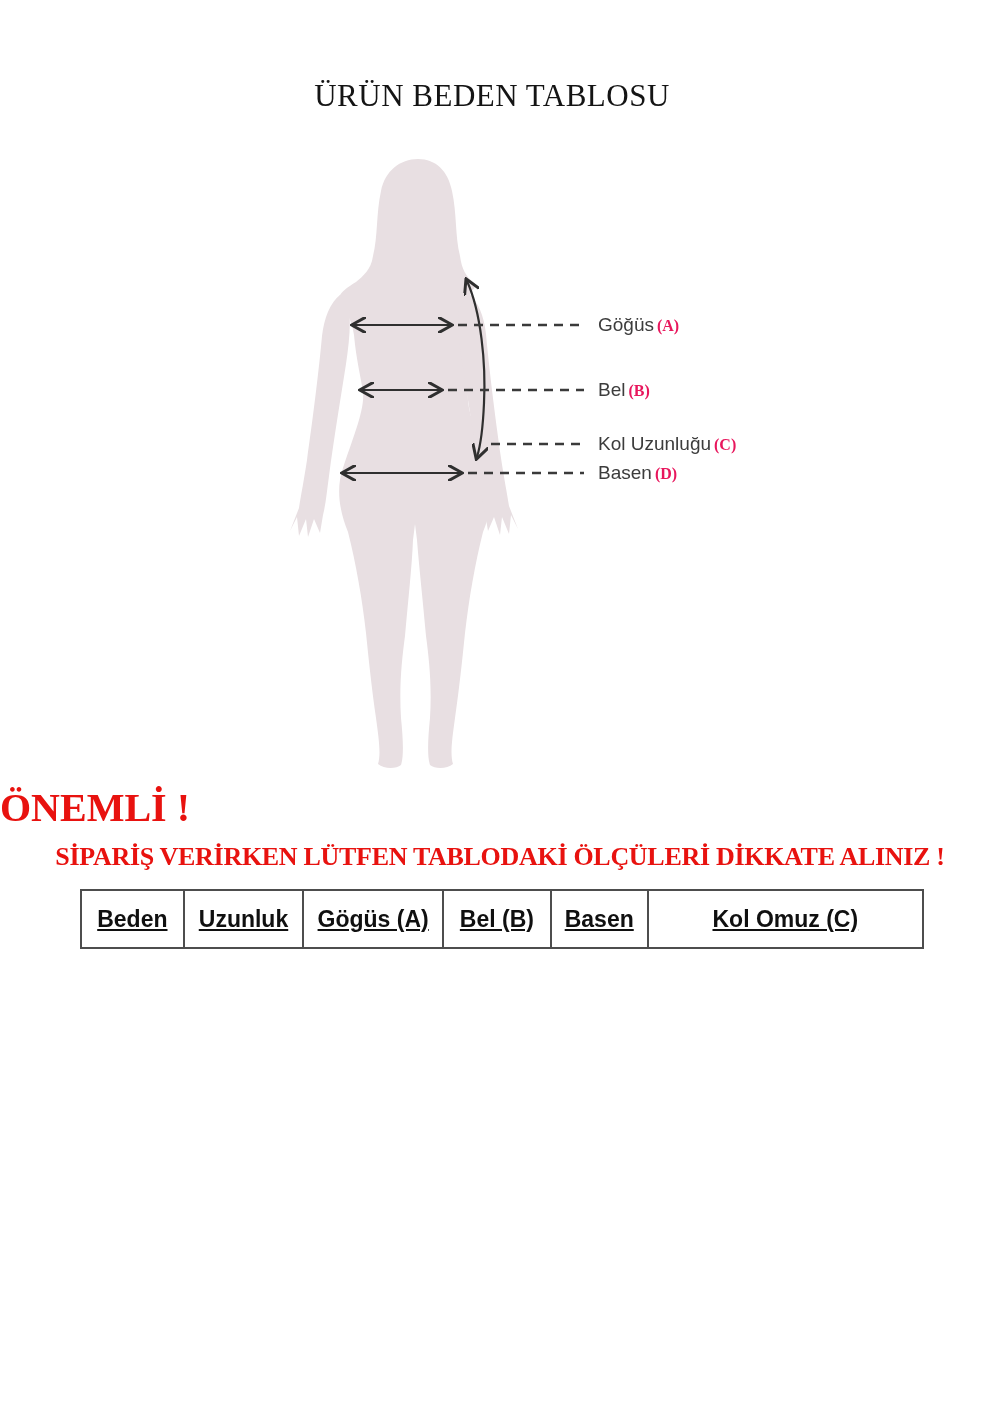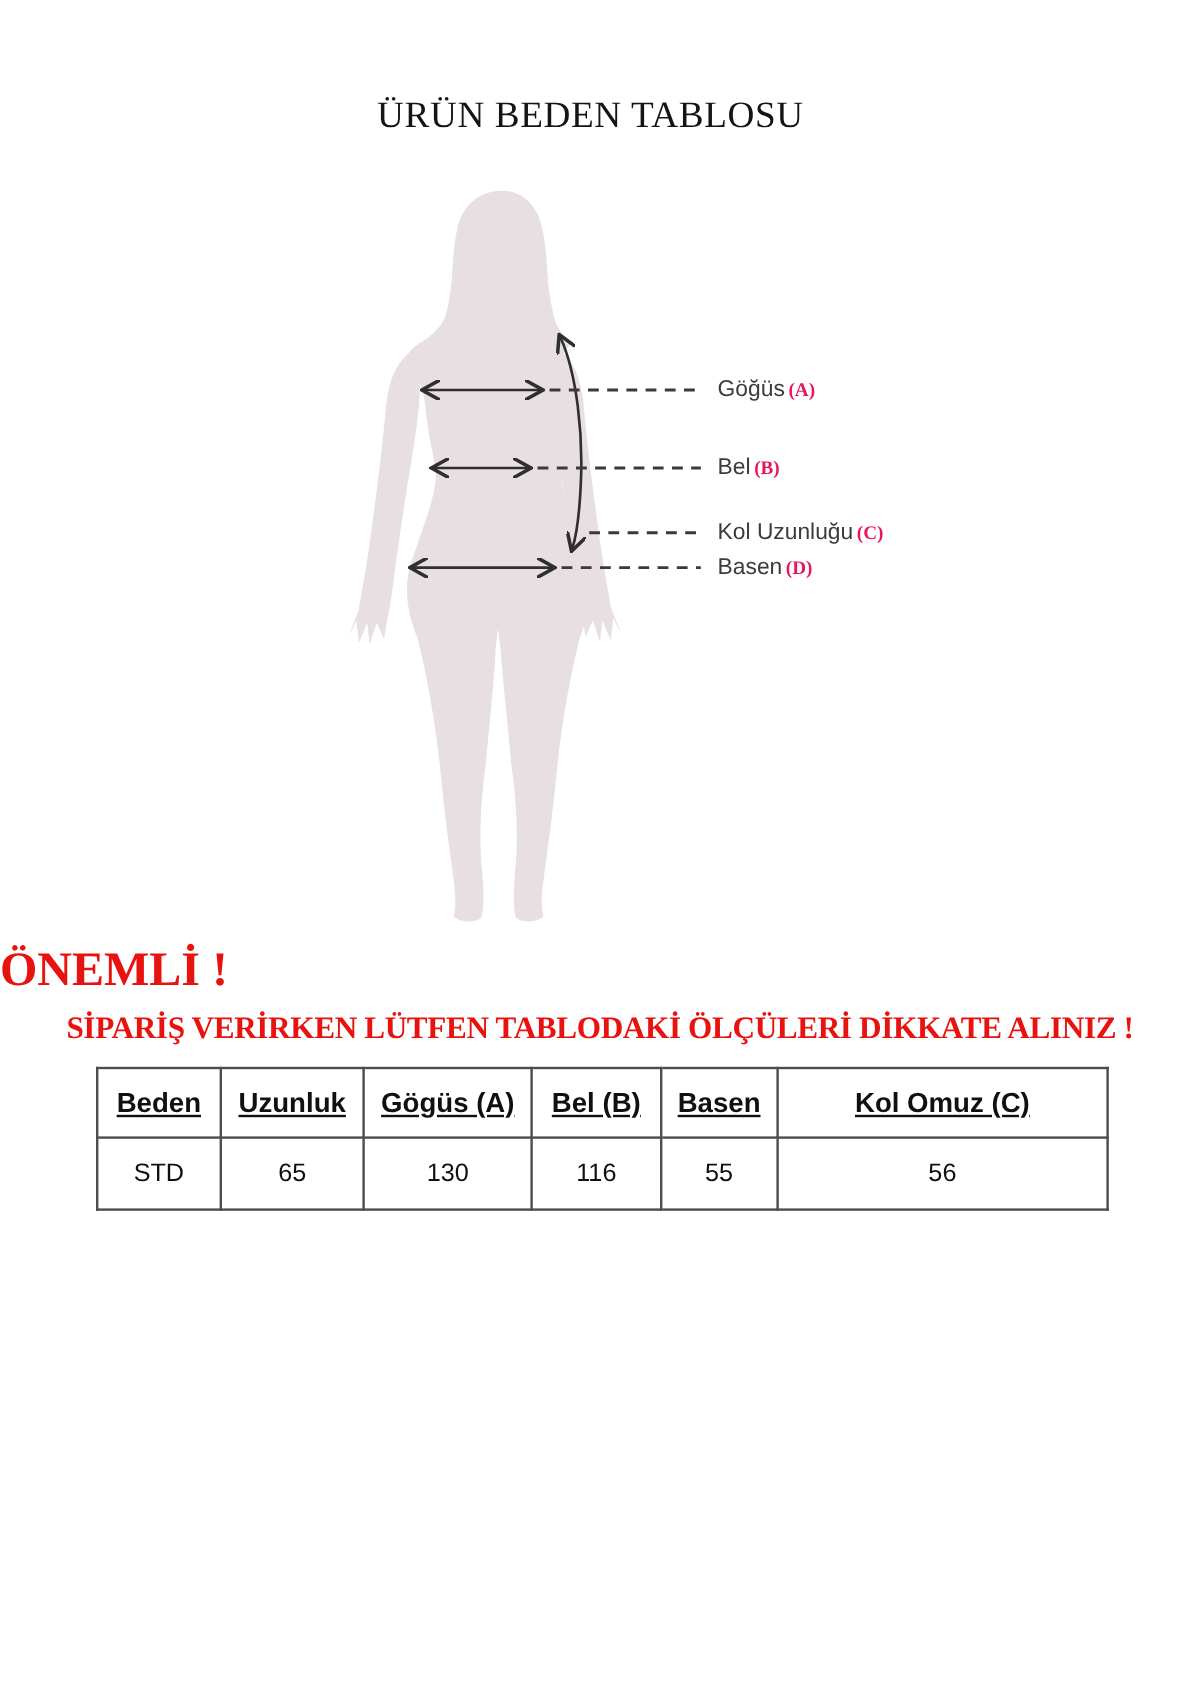--- a/index.html
+++ b/index.html
@@ -170,22 +170,14 @@
   </colgroup>
   <tbody>
     <tr class="hdr">
       <td>Beden</td>
       <td>Uzunluk</td>
       <td>Gögüs (A)</td>
       <td>Bel (B)</td>
       <td>Basen</td>
       <td>Kol Omuz (C)</td>
     </tr>
-    <tr class="row">
-      <td>STD</td>
-      <td>65</td>
-      <td>130</td>
-      <td>116</td>
-      <td>55</td>
-      <td>56</td>
-    </tr>
   </tbody>
 </table>
 
 </body></html>

